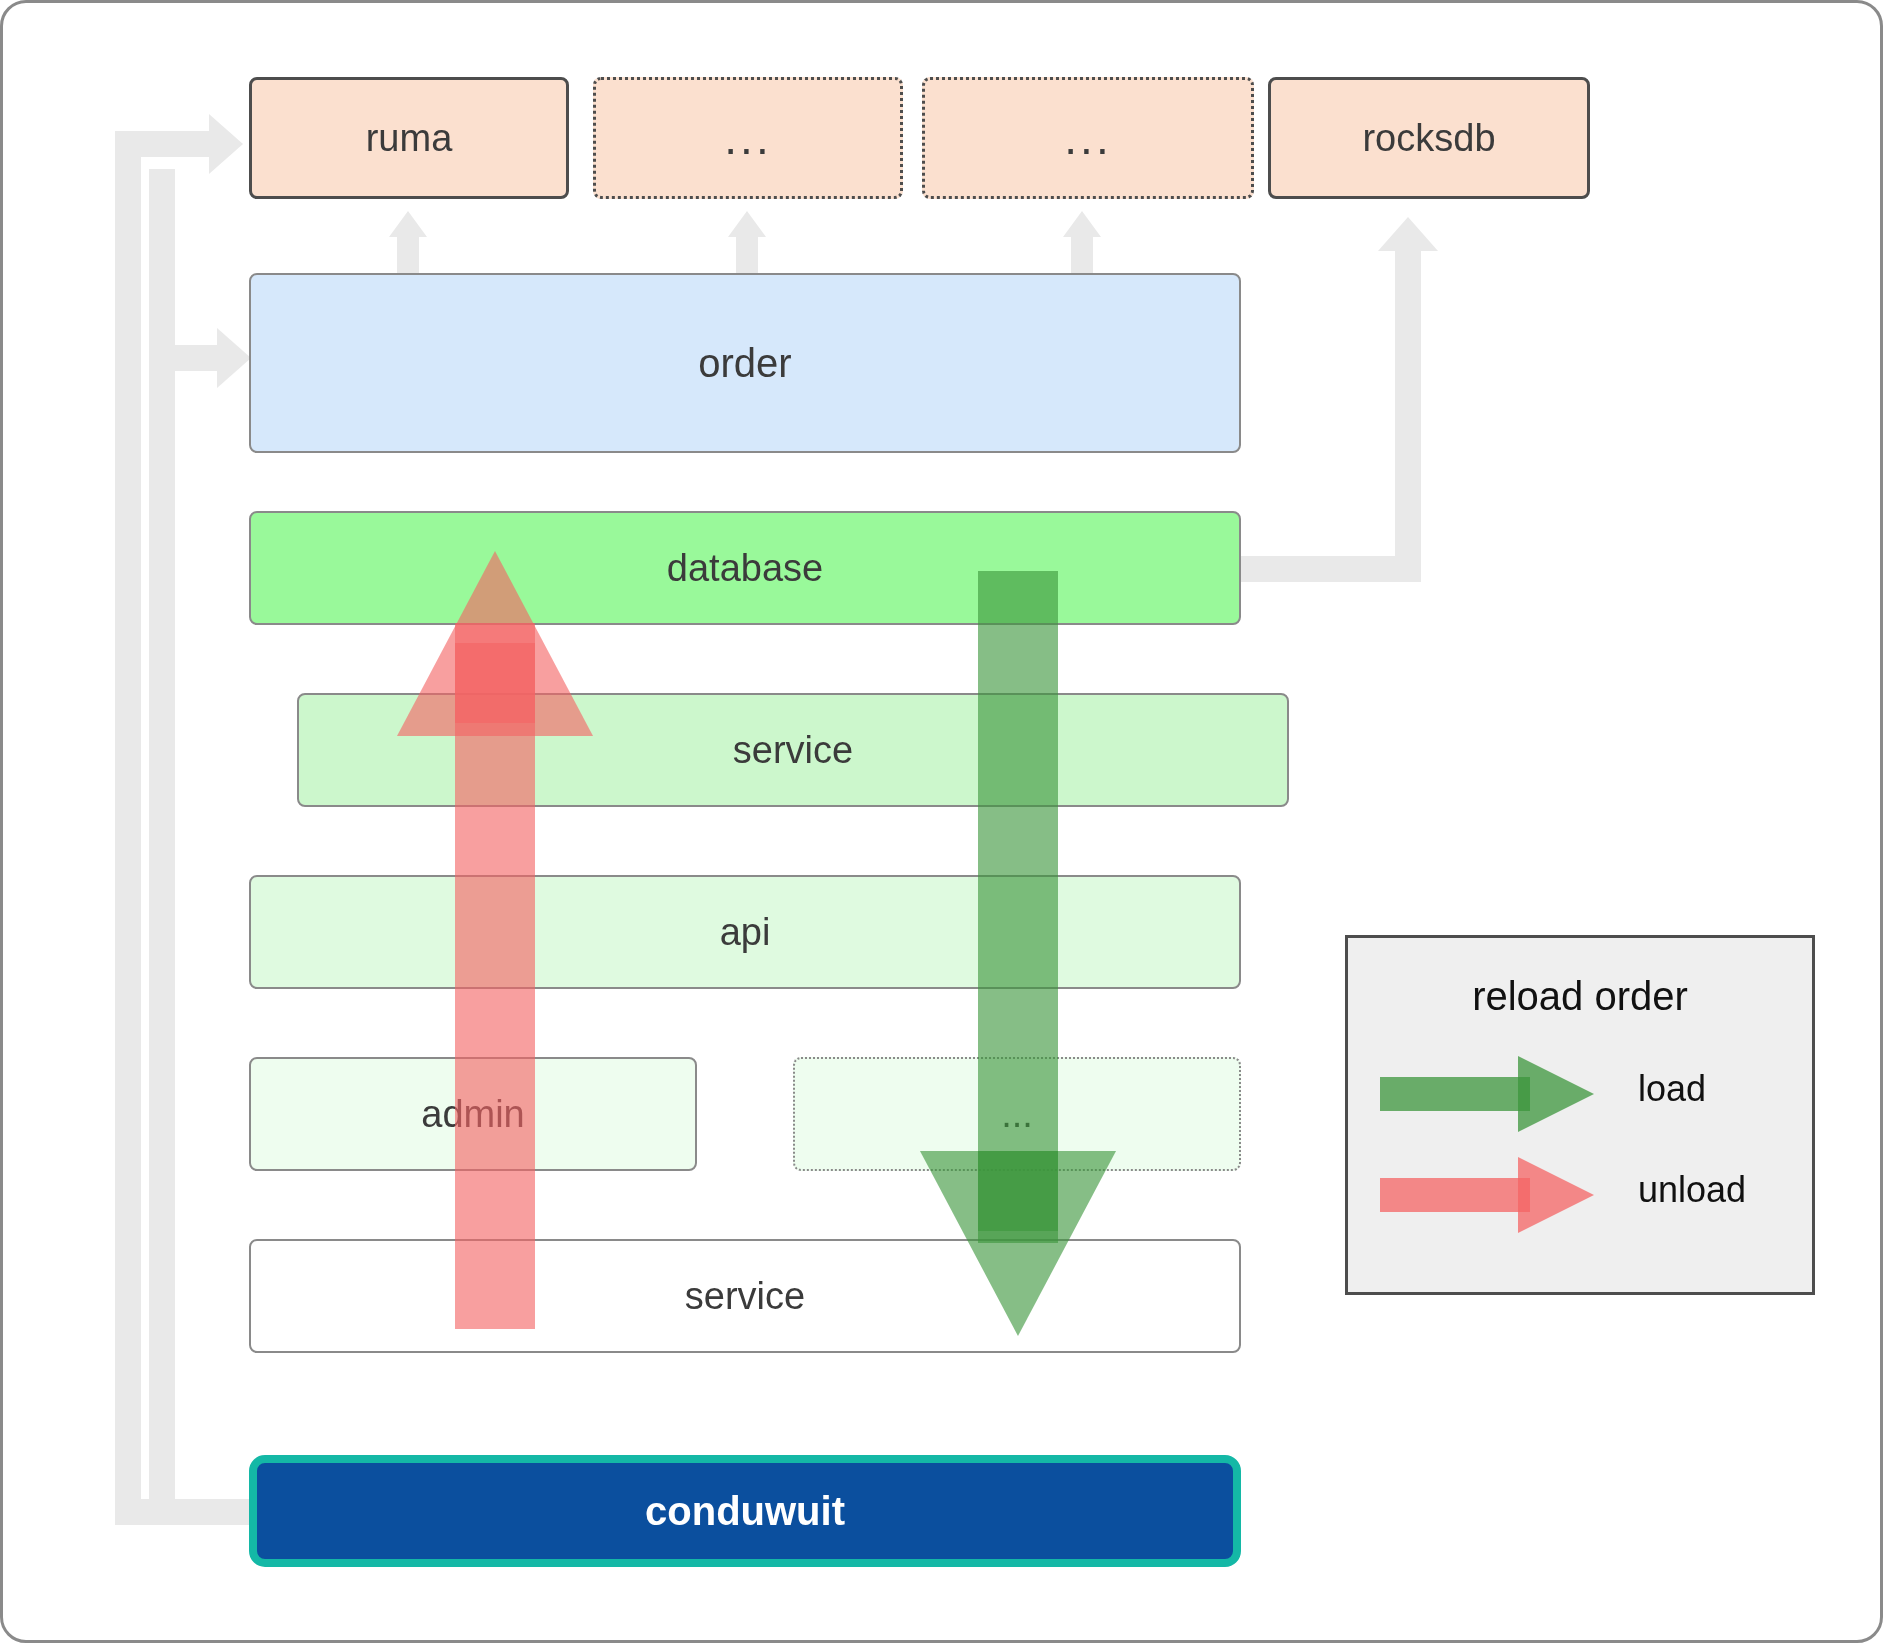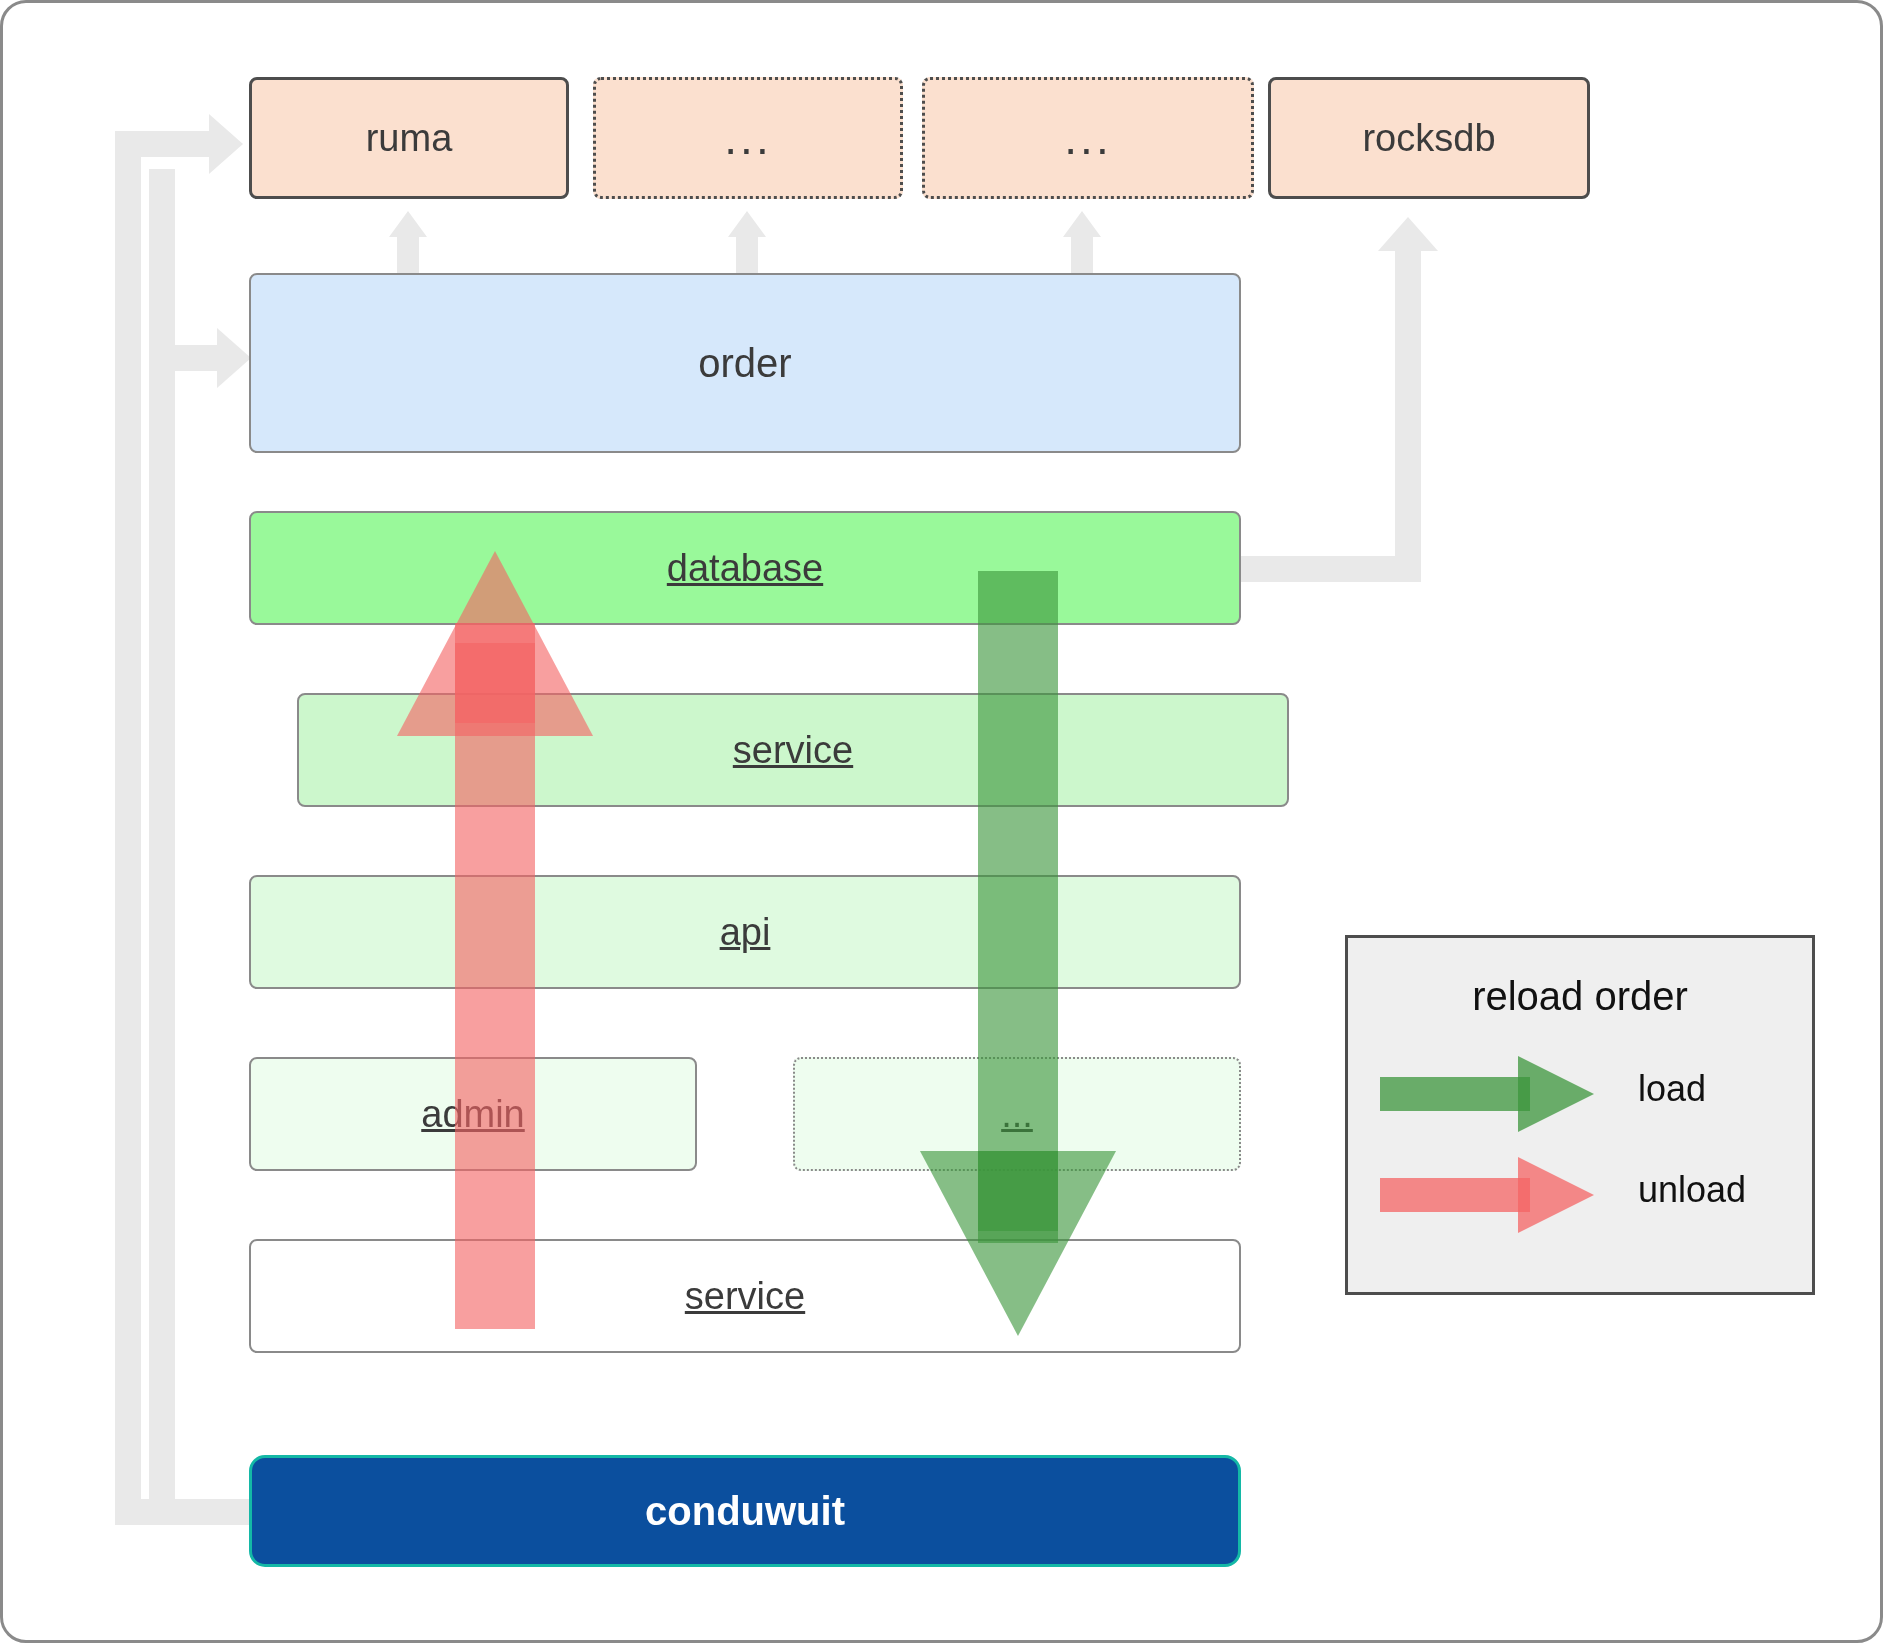--- a/index.html
+++ b/index.html
@@ -46,31 +46,31 @@
   .dep .dots { font-size: 46px; letter-spacing: 3px; line-height: 0.5; }
 
   
   .core {
     background: #d6e8fb;
     border: 2px solid #8a8a8a;
     font-size: 40px;
   }
 
   
-  .crate { border: 2px solid #8a8a8a; text-decoration: underline; }
+  .crate { border: 2px solid #8a8a8a; }
   .crate-database { background: #99f99a; }
   .crate-service  { background: #ccf7cc; }
   .crate-api      { background: #dffae0; }
   .crate-admin    { background: #eefdef; }
   .crate-dots     { background: #eefdef; border: 2px dotted #8a8a8a; }
   .crate-router   { background: #ffffff; }
 
   .bin {
     background: #0b4f9e;
-    border: 3px solid #14b8a6;
+    border: 8px solid #14b8a6;
     color: #ffffff;
     font-size: 40px;
     font-weight: bold;
     border-radius: 16px;
   }
 
   
   .conn {
     position: absolute;
     background: #e9e9e9;

